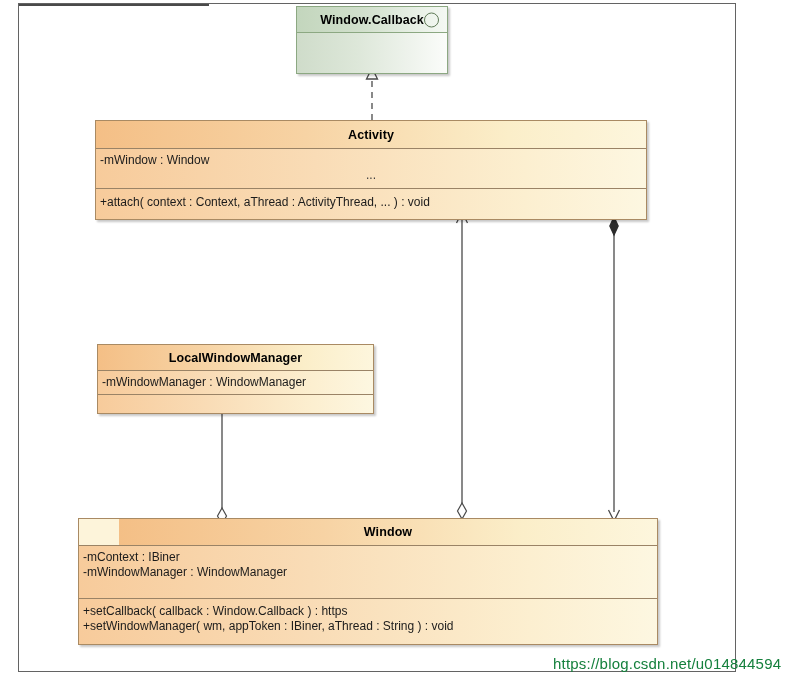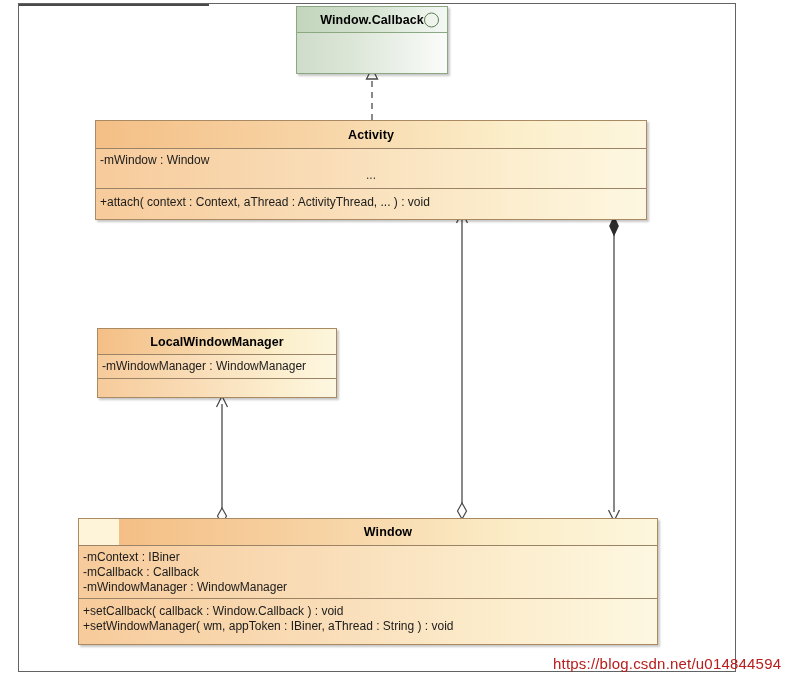--- a/index.html
+++ b/index.html
@@ -126,21 +126,21 @@
     height: 681px;
     pointer-events: none;
   }
 
   
   #watermark {
     position: absolute;
     left: 553px;
     top: 655px;
     font-size: 15px;
-    color: #b91c1c;
+    color: #15803d;
     font-family: "Liberation Sans", sans-serif;
     white-space: nowrap;
     letter-spacing: .2px;
   }
 </style>
 </head>
 <body>
 
 <div id="canvas">
 
@@ -191,40 +191,39 @@
   </div>
 
   <div class="uml-class green" style="left:296px; top:6px; width:152px; height:68px;">
     <div class="compartment title-bar" style="height:25px;">
       <span>Window.Callback</span>
       <span class="iface-circle"></span>
     </div>
     <div class="compartment body-compartment" style="height:41px;"></div>
   </div>
 
-  <div class="uml-class orange" style="left:97px; top:328px; width:240px; height:70px;">
+  <div class="uml-class orange" style="left:97px; top:344px; width:277px; height:70px;">
     <div class="compartment title-bar" style="height:25px;">
       <span>LocalWindowManager</span>
     </div>
     <div class="compartment body-compartment" style="height:24px; padding-top:4px;">
       <div class="member-line">-mWindowManager : WindowManager</div>
     </div>
     <div class="compartment body-compartment" style="height:19px;"></div>
   </div>
 
   <div class="uml-class orange" style="left:78px; top:518px; width:580px; height:127px;">
     <div class="compartment title-bar" style="height:26px;margin-left:40px;">
       <span>Window</span>
     </div>
     <div class="compartment body-compartment" style="height:53px; padding-top:4px;">
       <div class="member-line">-mContext : IBiner</div>
-      <div class="member-line">-mCallback : Callback</div>
       <div class="member-line">-mWindowManager : WindowManager</div>
     </div>
     <div class="compartment body-compartment" style="height:46px; padding-top:5px;">
-      <div class="member-line">+setCallback( callback : Window.Callback ) : void</div>
+      <div class="member-line">+setCallback( callback : Window.Callback ) : https</div>
       <div class="member-line">+setWindowManager( wm, appToken : IBiner, aThread : String ) : void</div>
     </div>
   </div>
 
   <div id="watermark">https://blog.csdn.net/u014844594</div>
 
 </div>
 
 </body></html>

